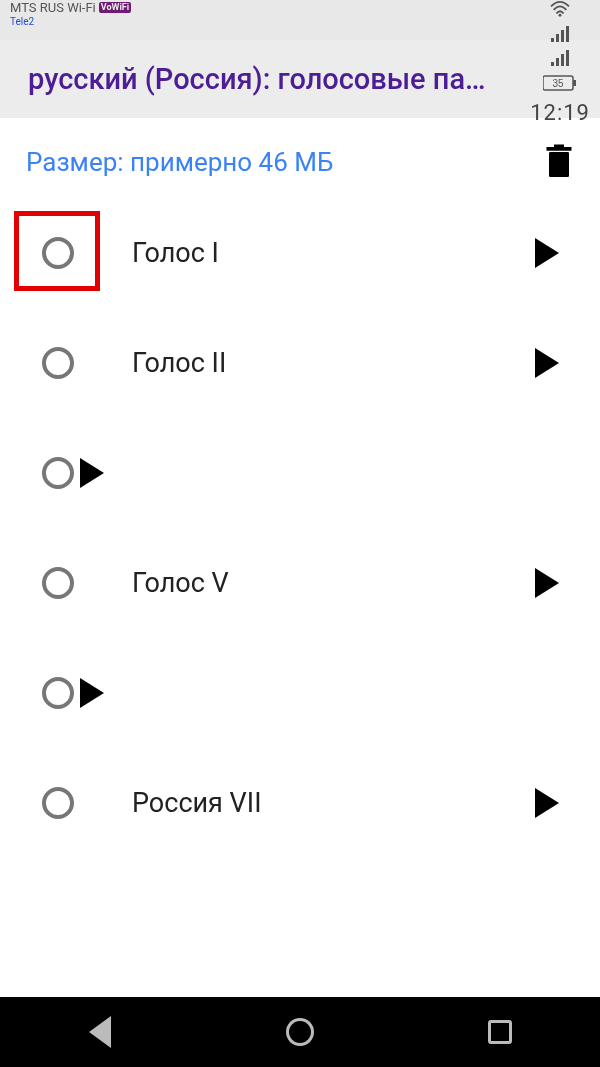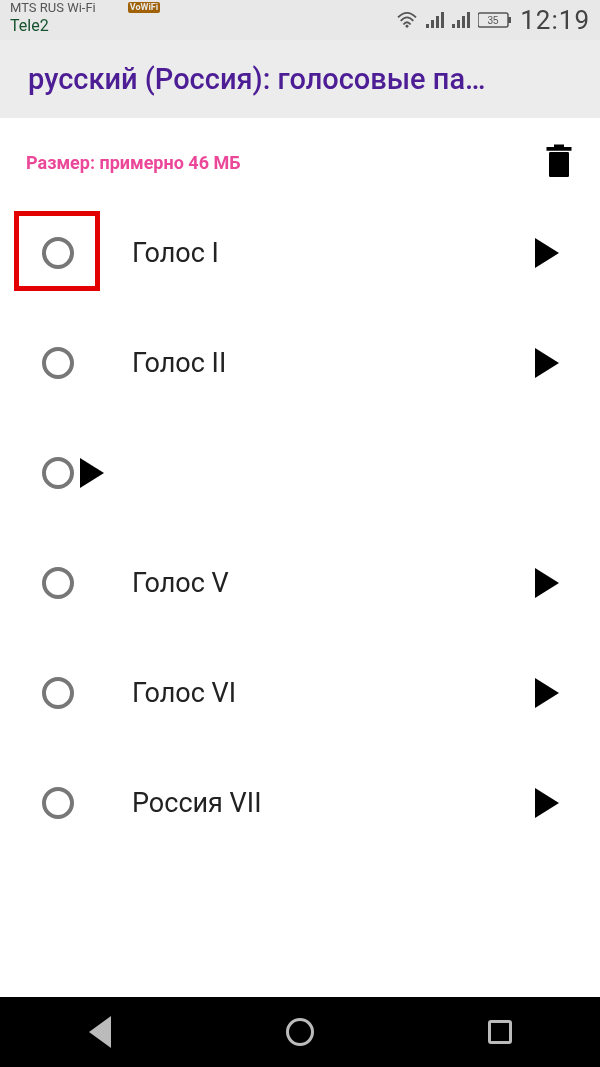--- a/index.html
+++ b/index.html
@@ -1,28 +1,28 @@
 <!DOCTYPE html>
 <html><head>
 <meta charset="utf-8">
 <style>
   * { margin: 0; padding: 0; box-sizing: border-box; }
   html, body { width: 600px; height: 1067px; font-family: Roboto, "Helvetica Neue", Arial, sans-serif; background: #fff; overflow: hidden; }
   .statusbar { height: 40px; background: #e8e8e8; display: flex; justify-content: space-between; padding: 0 10px; }
   .status-left { font-size: 13px; color: #555; line-height: 1.2; }
   .status-left .line1 { display: flex; align-items: center; gap: 3px; }
-  .status-left .sub { font-size: 16px; color: #14532d; }
-  .status-right { display: flex; align-items: center; gap: 8px; color: #555; }
-  .status-right .time { font-size: 26px; color: #444; letter-spacing: 1px; }
+  .status-left .sub { font-size: 10px; color: #1d4ed8; }
+  .status-right { display: flex; align-items: center; gap: 8px; color: #555; flex-direction: column; }
+  .status-right .time { font-size: 22px; color: #444; letter-spacing: 1px; }
   .status-icon svg { display: block; }
-  .vowifi-badge { background:#a16207; color:#e8e8e8; font-size:9px; font-weight:bold; padding:0 2px; border-radius:2px; line-height:11px;margin-left:29px; }
+  .vowifi-badge { background:#701a75; color:#e8e8e8; font-size:9px; font-weight:bold; padding:0 2px; border-radius:2px; line-height:11px; }
   .header { background: #ececec; padding: 22px 20px 22px 20px; }
   .header-title { color: #4c1d95; font-size: 29px; font-weight: 500; white-space: nowrap; overflow: hidden; text-overflow: ellipsis; margin-left: 8px; }
   .size-row { display: flex; align-items: center; justify-content: space-between; padding: 26px 26px 18px 26px; }
-  .size-text { font-size: 18px; color: #ec4899; font-weight: bold; }
+  .size-text { font-size: 26px; color: #3b82f6; }
   .trash { width: 30px; height: 36px; cursor: pointer; }
   .voice-list { padding: 0 9px 0 0; }
   .voice-item { display: flex; align-items: center; height: 110px; padding: 0 26px 0 36px; }
   .radio-wrap { width: 44px; height: 44px; display: flex; align-items: center; justify-content: center; position: relative; }
   .radio { width: 32px; height: 32px; border: 4px solid #777; border-radius: 50%; background: transparent; cursor: pointer; }
   .highlight-box { position: absolute; left: -22px; top: -20px; width: 86px; height: 80px; border: 5px solid #e30000; pointer-events: none; }
   .voice-label { flex: 1; font-size: 27px; color: #222; padding-left: 52px; }
   .play-btn { width: 0; height: 0; border-left: 24px solid #000; border-top: 15px solid transparent; border-bottom: 15px solid transparent; cursor: pointer; margin-right: 6px; }
   .navbar { position: absolute; left: 0; right: 0; bottom: 0; height: 70px; background: #000; display: flex; align-items: center; justify-content: space-around; }
   .nav-btn { width: 60px; height: 40px; display: flex; align-items: center; justify-content: center; cursor: pointer; }
@@ -116,21 +116,20 @@
       <div class="radio-wrap">
         <div class="radio"></div>
       </div>
       <div class="voice-label">Голос V</div>
       <div class="play-btn"></div>
     </div>
     <div class="voice-item">
       <div class="radio-wrap">
         <div class="radio"></div>
       </div>
-      <div class="voice-label">Голос VI</div>
       <div class="play-btn"></div>
     </div>
     <div class="voice-item">
       <div class="radio-wrap">
         <div class="radio"></div>
       </div>
       <div class="voice-label">Россия VII</div>
       <div class="play-btn"></div>
     </div>
   </div>

